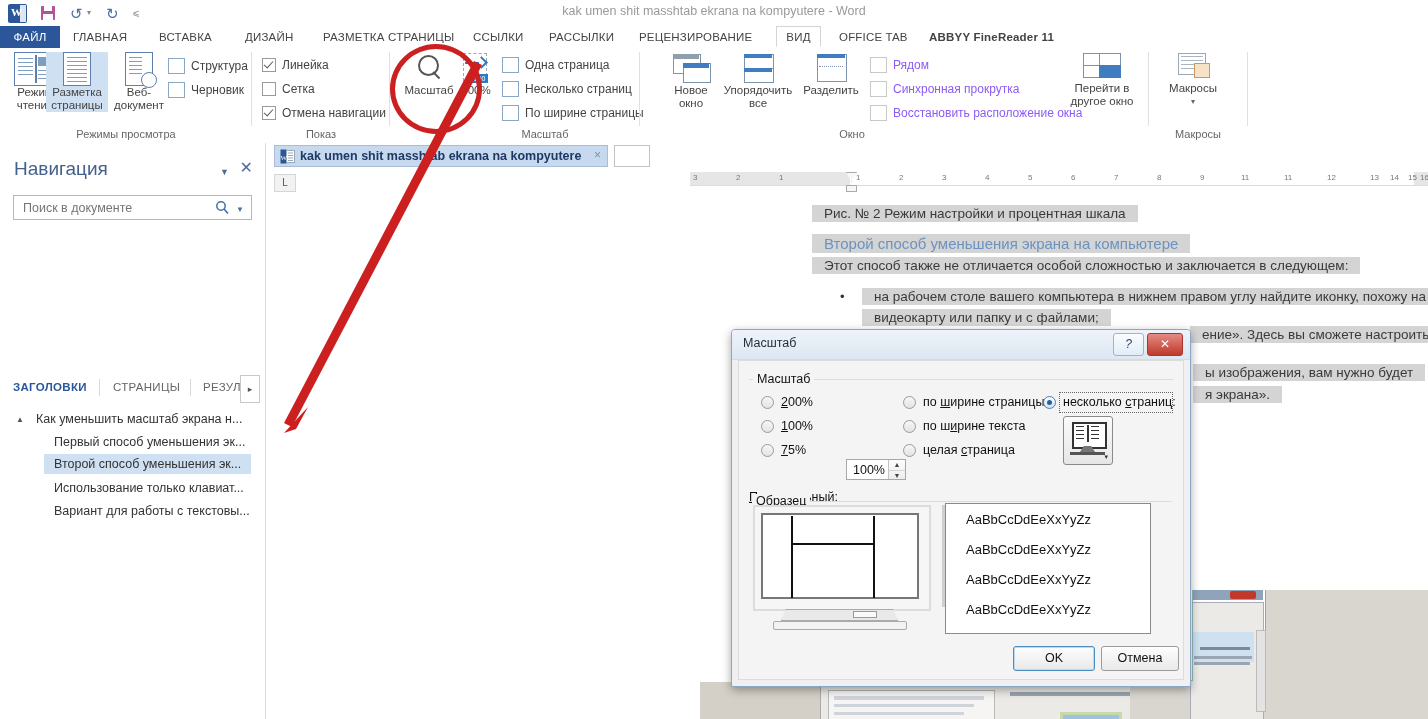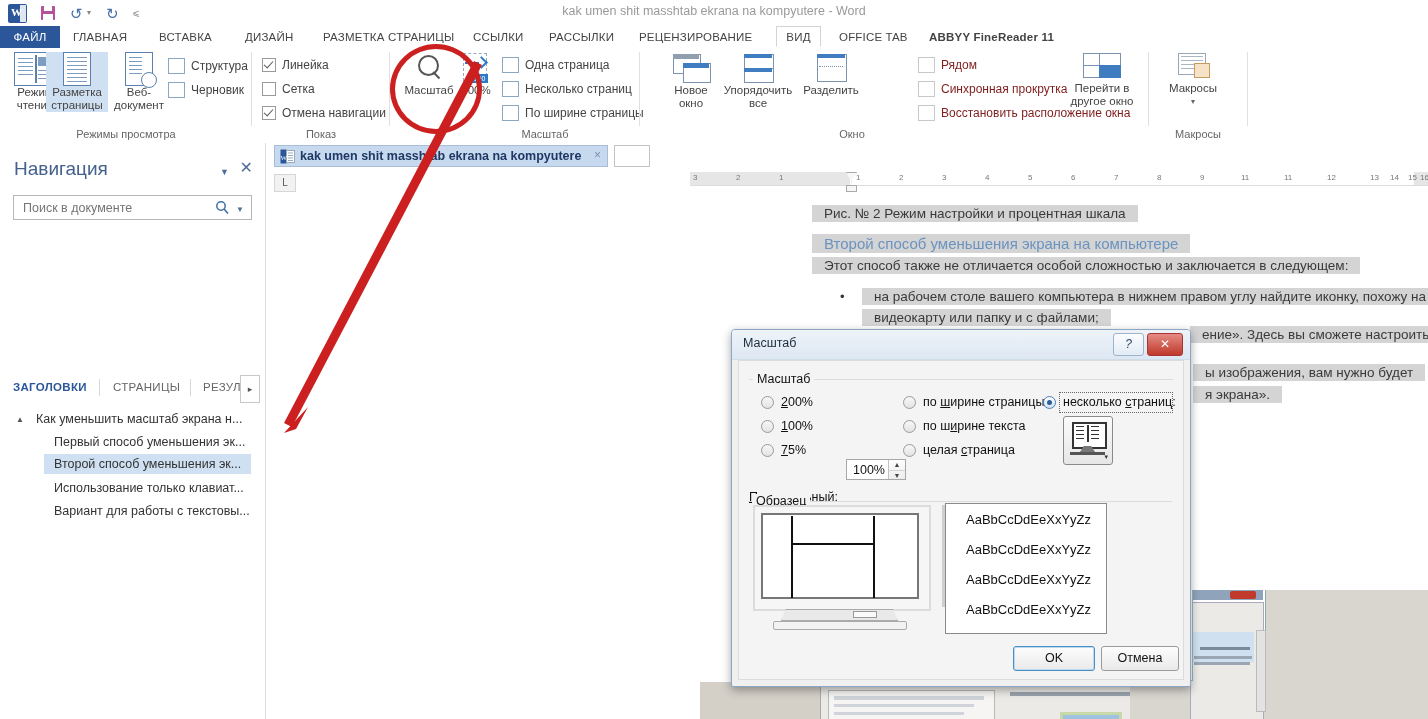--- a/index.html
+++ b/index.html
@@ -37,21 +37,21 @@
   .grp .glabel{position:absolute;bottom:2px;width:100%;text-align:center;font-size:11px;color:#666;}
   .grp .gsep{position:absolute;right:0;top:4px;bottom:16px;width:1px;background:#e0e0e0;}
   .bigbtn{position:absolute;top:4px;width:62px;text-align:center;cursor:default;}
   .bigbtn .lbl{font-size:11.5px;color:#444;line-height:13px;}
   .bigbtn.sel{background:#cfe0f2;}
   .smitem{position:absolute;font-size:12px;color:#444;white-space:nowrap;cursor:default;}
   .smitem .t{vertical-align:middle;}
   .chk{display:inline-block;width:12px;height:12px;border:1px solid #9a9a9a;background:#fff;vertical-align:middle;margin-right:6px;position:relative;}
   .chk.on:after{content:"";position:absolute;left:3px;top:0px;width:4px;height:8px;border:solid #5a5a5a;border-width:0 1.6px 1.6px 0;transform:rotate(42deg);}
   .mini{display:inline-block;width:15px;height:14px;vertical-align:middle;margin-right:6px;position:relative;}
-  .dis{color:#7f1d1d;margin-left:48px;}
+  .dis{color:#8b5cf6;}
   
   .ic{position:relative;margin:0 auto;}
   .pgicon{width:26px;height:32px;border:1.4px solid #5b7fae;background:#fff;}
   .lines{position:absolute;left:3px;top:4px;right:3px;}
   .lines i{display:block;height:1.4px;background:#7f9dc0;margin-bottom:2.6px;}
   
   #hruler{position:absolute;left:690px;top:172px;width:738px;height:18px;background:#fff;font-size:8px;color:#888;}
   #hruler .lo{position:absolute;top:0;height:13px;background:#e6e6e6;}
   #hruler .tk{position:absolute;top:1px;font-size:8px;color:#777;}
   #hruler .ind{position:absolute;top:0px;width:9px;height:7px;background:#f7f7f7;border:1px solid #aaa;}
@@ -516,21 +516,21 @@
     <div style="position:absolute;left:8px;top:8px;width:154px;height:82px;border:2.5px solid #777;background:#fff;"></div>
     <div style="position:absolute;left:38px;top:10.5px;width:2px;height:82px;background:#111;"></div>
     <div style="position:absolute;left:120px;top:10.5px;width:2px;height:82px;background:#111;"></div>
     <div style="position:absolute;left:38px;top:38px;width:84px;height:2px;background:#111;"></div>
     <div style="position:absolute;left:28px;top:104px;width:115px;height:10px;background:#e9e9e9;border:1px solid #aaa;clip-path:polygon(4% 0,96% 0,100% 100%,0 100%);"></div>
     <div style="position:absolute;left:20px;top:116px;width:132px;height:7px;background:#f2f2f2;border:1px solid #aaa;border-radius:2px;"></div>
     <div style="position:absolute;left:100px;top:106px;width:22px;height:5px;border:1px solid #999;background:#fafafa;"></div>
     <div style="position:absolute;right:-8px;top:0;width:4px;height:102px;background:#cfcfcf;"></div>
   </div>
 
-  <div id="sampletext" style="position:absolute;left:213px;top:173px;">
+  <div id="sampletext" style="position:absolute;left:213px;top:173px;padding-left:44px;">
     <div class="sampleline" style="top:8px;">AaBbCcDdEeXxYyZz</div>
     <div class="sampleline" style="top:38px;">AaBbCcDdEeXxYyZz</div>
     <div class="sampleline" style="top:68px;">AaBbCcDdEeXxYyZz</div>
     <div class="sampleline" style="top:98px;">AaBbCcDdEeXxYyZz</div>
   </div>
 </div>
 
 <div class="dbtn" id="okbtn">OK</div>
 <div class="dbtn" id="cancelbtn">Отмена</div>
 

